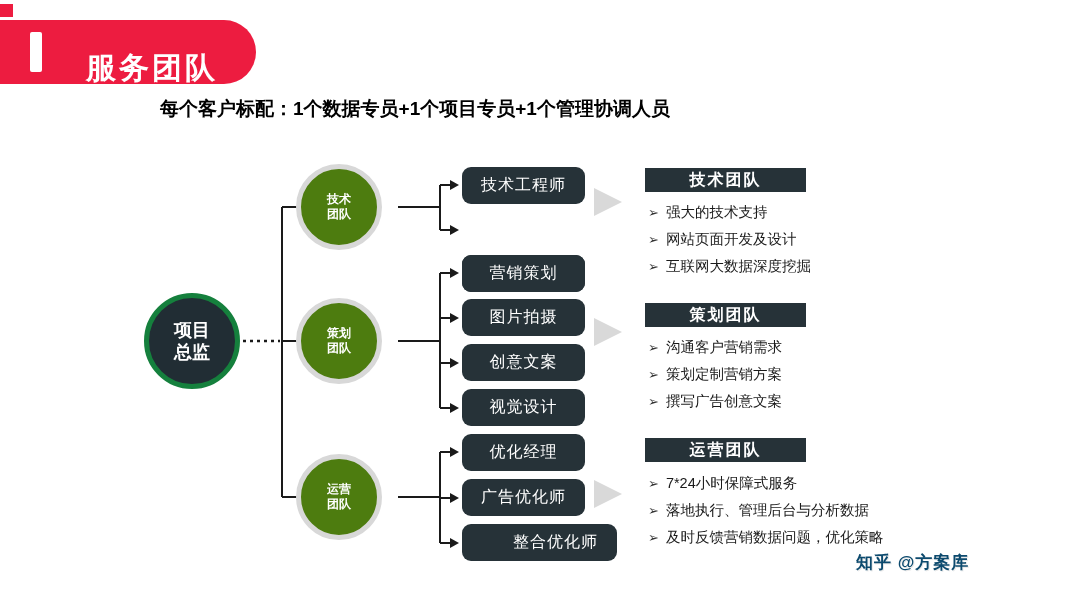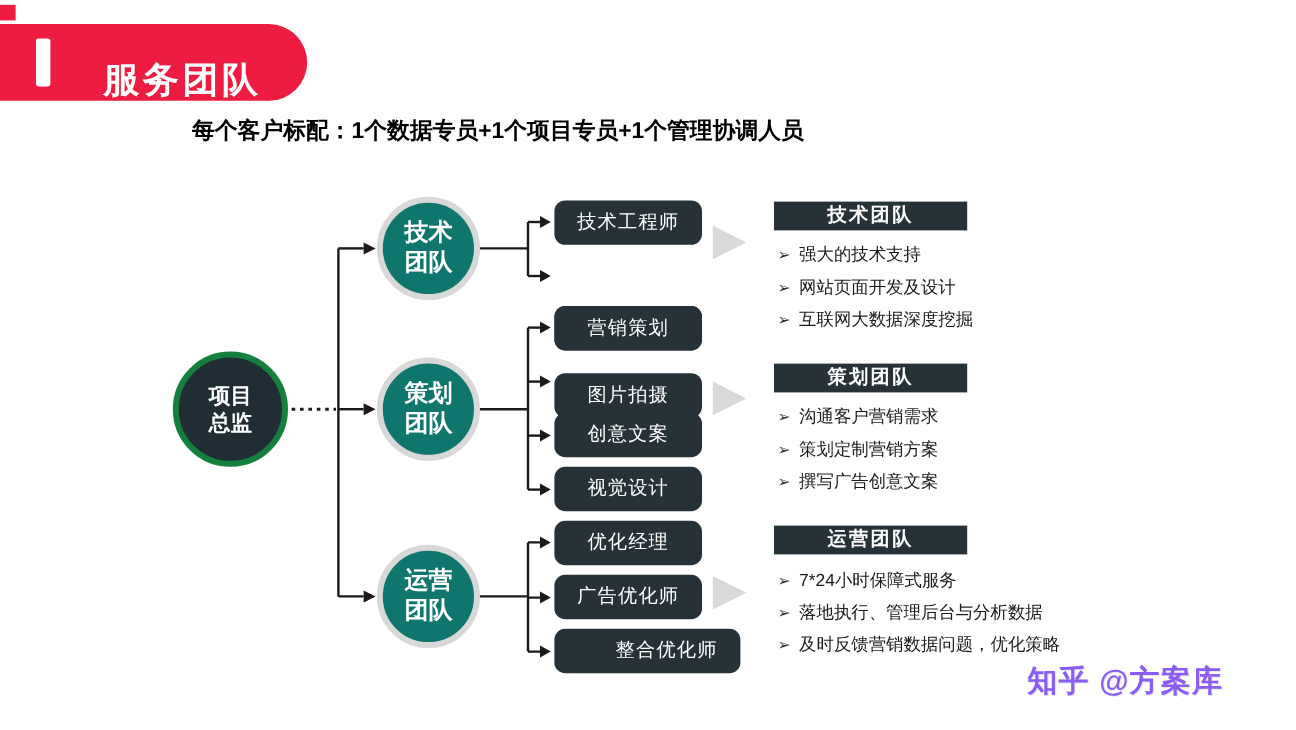--- a/index.html
+++ b/index.html
@@ -25,43 +25,43 @@
   svg.connectors{position:absolute;left:0;top:0;}
   
   .circle{
     position:absolute;border-radius:50%;box-sizing:border-box;display:flex;align-items:center;justify-content:center;
     text-align:center;color:#fff;font-weight:bold;
   }
   .circle .cl{display:block;line-height:1.25;}
   .root-circle{
     left:144px;top:293px;width:96px;height:96px;border:5px solid #15803d;background:#212D34;font-size:18px;
   }
-  .team-circle{width:86px;height:86px;border:5px solid #D8D8D8;background:#0f766e;font-size:20px;left:314px;}
+  .team-circle{width:86px;height:86px;border:5px solid #D8D8D8;background:#4d7c0f;font-size:12px;left:296px;}
   .tc0{top:164px;} .tc1{top:298px;} .tc2{top:454px;}
   
   .rolebox{
     position:absolute;left:462px;width:123px;height:37px;background:#263238;border-radius:9px;
     color:#fff;font-size:16px;font-weight:500;display:flex;align-items:center;justify-content:center;
     letter-spacing:1px;white-space:nowrap;
   }
-  .b0{top:167px;} .b1{top:211px;margin-top:44px;} .b2{top:255px;} .b3{top:299px;margin-top:12px;} .b4{top:344px;}
+  .b0{top:167px;} .b1{top:211px;margin-top:44px;} .b2{top:255px;} .b3{top:299px;} .b4{top:344px;}
   .b5{top:389px;} .b6{top:434px;} .b7{top:479px;} .b8{top:524px;padding-left:32px;}
   
   .panel-header{
     position:absolute;left:645px;width:161px;height:24px;background:#263238;color:#fff;
     font-size:16px;font-weight:bold;text-align:center;line-height:24px;letter-spacing:2px;
   }
   .ph0{top:168px;} .ph1{top:303px;} .ph2{top:438px;}
   .panel-list{position:absolute;left:648px;width:300px;margin:0;padding:0;list-style:none;}
   .pl0{top:199px;} .pl1{top:334px;} .pl2{top:470px;}
   .panel-list li{height:27px;display:flex;align-items:center;font-size:14.5px;color:#1a1a1a;font-weight:500;white-space:nowrap;}
   .panel-list .marker{color:#333;font-size:13px;margin-right:7px;}
   
   .watermark{
-    position:absolute;left:856px;top:551px;font-size:25px;color:#8b5cf6;font-weight:600;
+    position:absolute;left:856px;top:551px;font-size:17px;color:#0c4a6e;font-weight:600;
     letter-spacing:1px;white-space:nowrap;text-shadow:1px 1px 0 #e9e9e9;
   }
 </style>
 </head>
 <body>
 
 <div class="slide">
 
   <div class="banner-chip"></div>
   <div class="banner">

